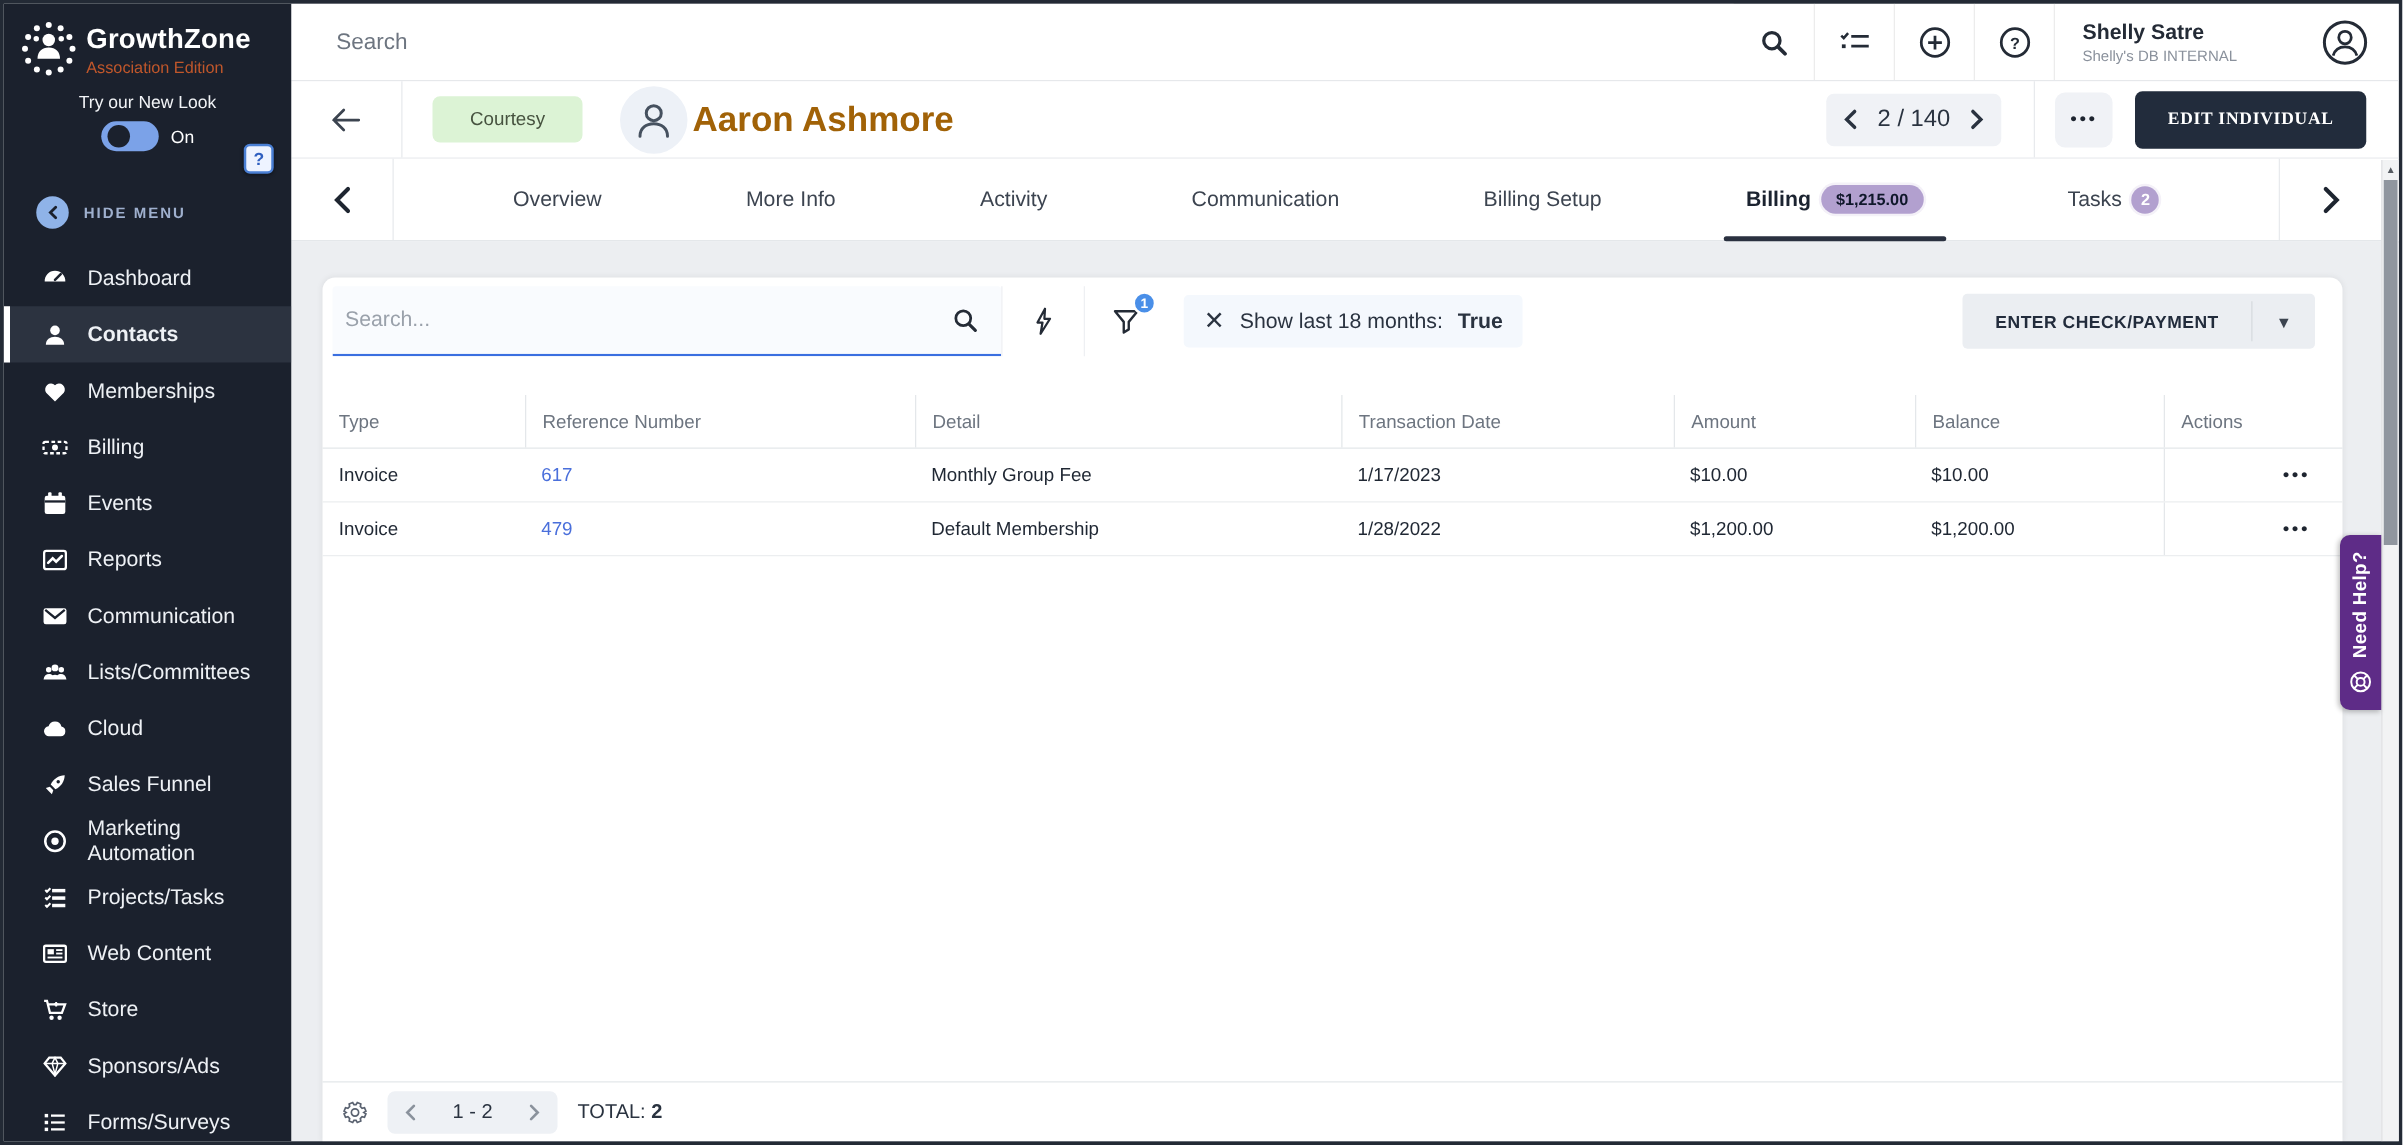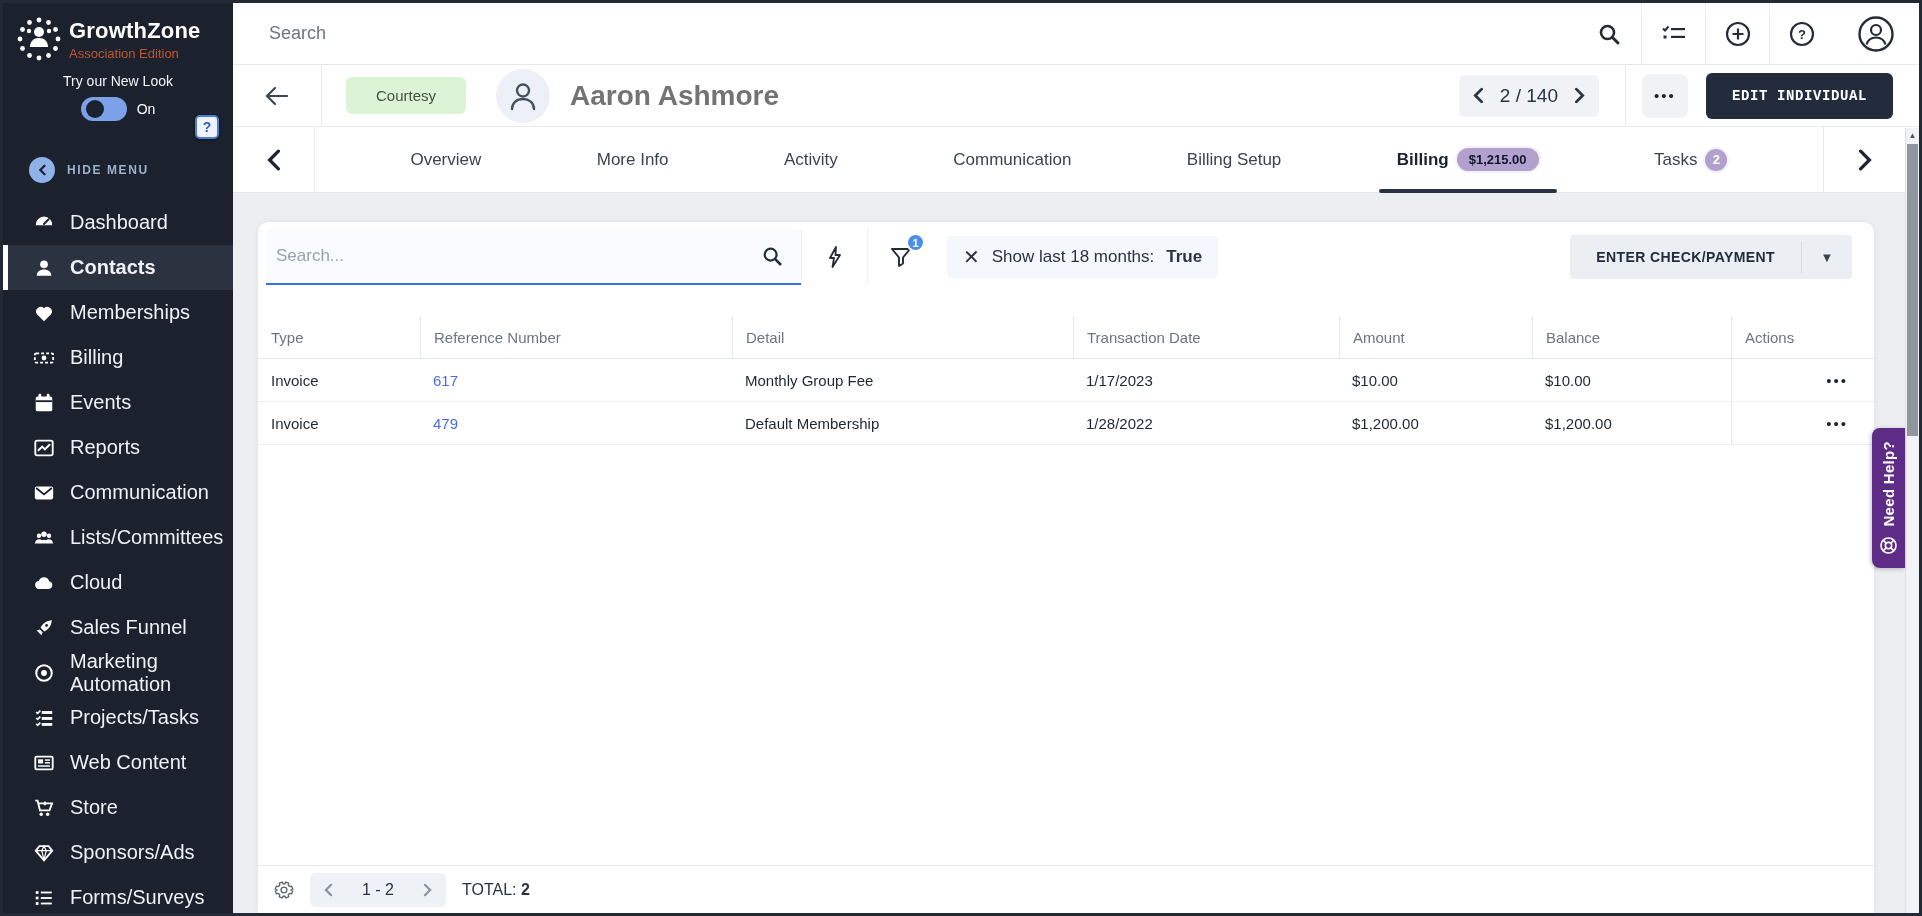--- a/index.html
+++ b/index.html
@@ -16,21 +16,21 @@
   .newlook { text-align:center; font-size:14px; margin-top:10px; color:#f2f4f7; }
   .toggle-row { display:flex; align-items:center; justify-content:center; gap:10px; margin-top:8px; }
   .toggle { position:relative; width:46px; height:24px; background:#7ba2e8; border-radius:12px; cursor:pointer; }
   .toggle .knob { position:absolute; left:5px; top:3px; width:18px; height:18px; border-radius:50%; background:#1b212d; }
   .toggle-label { font-size:14px; color:#fff; }
   .help-box { position:absolute; right:14px; top:112px; width:24px; height:24px; background:#eef3ff; border:2px solid #4a7fd4; border-radius:5px; color:#2f5fc0; font-weight:bold; font-size:14px; display:flex; align-items:center; justify-content:center; box-shadow:0 1px 3px rgba(0,0,0,.4); }
   .hide-menu { display:flex; align-items:center; gap:12px; padding-left:26px; margin-top:26px; height:45px; cursor:pointer; }
   .hide-circle { width:26px; height:26px; border-radius:50%; background:#8fb3e8; display:flex; align-items:center; justify-content:center; color:#1b212d; }
   .hide-label { font-size:12px; font-weight:bold; letter-spacing:1.6px; color:#9fb0ce; }
   .menu { margin-top:8px; }
-  .mitem { display:flex; align-items:center; gap:15px; height:45px; padding-left:30px; font-size:20px; color:#eef1f5; cursor:pointer; }
+  .mitem { display:flex; align-items:center; gap:15px; height:45px; padding-left:30px; font-size:17px; color:#eef1f5; cursor:pointer; }
   .mitem .micon { width:22px; height:22px; flex:none; display:flex; align-items:center; justify-content:center; }
   .mitem.active { background:#2c3340; font-weight:bold; border-left:5px solid #ffffff; padding-left:25px; }
 
   
   .main { position:absolute; left:230px; top:0; right:0; bottom:0; }
 
   .topbar { height:62px; background:#fff; border-bottom:1px solid #e6e8eb; display:flex; align-items:stretch; }
   .topbar-search { flex:1; border:0; outline:none; font-size:18px; padding-left:36px; color:#333; font-family:"Liberation Sans",sans-serif; }
   .topbar-search::placeholder { color:#6d7580; }
   .tb-cell { width:64px; display:flex; align-items:center; justify-content:center; color:#242b36; cursor:pointer; }
@@ -38,27 +38,27 @@
   .tb-user { border-left:1px solid #ececec; padding:0 10px 0 22px; display:flex; flex-direction:column; justify-content:center; min-width:190px; }
   .tb-user-name { font-size:17px; font-weight:bold; color:#242b36; }
   .tb-user-db { font-size:12px; color:#8a919c; margin-top:2px; }
   .tb-avatar { width:86px; display:flex; align-items:center; justify-content:center; cursor:pointer; }
 
   .chead { height:62px; background:#fff; border-bottom:1px solid #e8eaed; display:flex; align-items:center; }
   .back-btn { width:88px; height:100%; display:flex; align-items:center; justify-content:center; font-size:26px; color:#3c4450; cursor:pointer; }
   .vdiv { width:1px; align-self:stretch; background:#e8eaed; }
   .badge-courtesy { margin-left:24px; background:#dcf3d5; color:#46523f; padding:10px 30px; border-radius:6px; font-size:15px; }
   .avatar-lg { margin-left:30px; width:54px; height:54px; border-radius:50%; background:#edf1f7; display:flex; align-items:center; justify-content:center; color:#46515f; }
-  .cname { margin-left:20px; font-size:28px; color:#737373; }
+  .cname { margin-left:4px; font-size:28px; color:#a16207; }
   .sp { flex:1; }
   .pager { background:#f0f2f6; border-radius:6px; height:42px; display:flex; align-items:center; gap:16px; padding:0 14px; font-size:19px; color:#2a3340; }
   .pg-btn { display:flex; align-items:center; color:#2a3340; cursor:pointer; }
   .hdr-div { width:1px; align-self:stretch; background:#e8eaed; margin-left:26px; }
   .more-btn { margin-left:16px; width:46px; height:44px; background:#f0f2f6; border-radius:8px; display:flex; align-items:center; justify-content:center; font-size:15px; letter-spacing:2px; color:#1e2530; cursor:pointer; }
-  .edit-btn { margin:0 26px 0 18px; background:#222c3c; color:#fff; border:0; font-weight:bold; font-size:14px; letter-spacing:.6px; padding:15px 26px; border-radius:6px; cursor:pointer; font-family:Liberation Mono, monospace; }
+  .edit-btn { margin:0 26px 0 18px; background:#222c3c; color:#fff; border:0; font-weight:bold; font-size:14px; letter-spacing:.6px; padding:15px 26px; border-radius:6px; cursor:pointer; font-family:Liberation Serif, serif; }
 
   .tabbar { height:66px; background:#fff; border-bottom:1px solid #e4e7ea; display:flex; align-items:stretch; padding-right:14px; }
   .tab-scroll { width:82px; display:flex; align-items:center; justify-content:center; color:#1e2530; cursor:pointer; }
   .tab-scroll.left { border-right:1px solid #e8eaed; }
   .tab-scroll.right { border-left:1px solid #e8eaed; }
   .tabs { flex:1; display:flex; justify-content:space-evenly; }
   .tab { position:relative; display:flex; align-items:center; gap:8px; font-size:17px; color:#3c4450; padding:0 20px; cursor:pointer; }
   .tab.active { font-weight:bold; color:#1b2330; }
   .tab.active::after { content:""; position:absolute; left:2px; right:2px; bottom:-1px; height:4px; background:#2a3140; border-radius:2px; }
   .badge-pill { background:#b2a0cf; color:#0f172a; font-weight:bold; font-size:13px; padding:4px 12px; border-radius:12px; box-shadow:0 0 0 2px #f4f1f8; }
@@ -345,20 +345,24 @@
         <svg width="26" height="26" viewBox="0 0 26 26">
             <circle cx="13" cy="13" r="11" stroke="#242b36" stroke-width="2.2" fill="none"></circle>
             <path d="M13 7.5v11M7.5 13h11" stroke="#242b36" stroke-width="2.2"></path>
           </svg>
       </div>
       <div class="tb-cell bordered">
         <svg width="26" height="26" viewBox="0 0 26 26">
             <circle cx="13" cy="13" r="11" stroke="#242b36" stroke-width="2.2" fill="none"></circle>
             <text x="13" y="18" text-anchor="middle" font-size="13" font-weight="bold" fill="#242b36" font-family="Liberation Sans, sans-serif">?</text>
           </svg>
+      </div>
+      <div class="tb-user">
+        <span class="tb-user-name">Shelly Satre</span>
+        <span class="tb-user-db">Shelly's DB INTERNAL</span>
       </div>
       <div class="tb-avatar">
         <svg width="38" height="38" viewBox="0 0 38 38">
             <circle cx="19" cy="19" r="16.5" stroke="#242b36" stroke-width="2.4" fill="none"></circle>
             <circle cx="19" cy="15" r="5" stroke="#242b36" stroke-width="2.2" fill="none"></circle>
             <path d="M9.5 29.5c1.5-5 5.2-7 9.5-7s8 2 9.5 7" stroke="#242b36" stroke-width="2.2" fill="none"></path>
           </svg>
       </div>
     </header>
 

